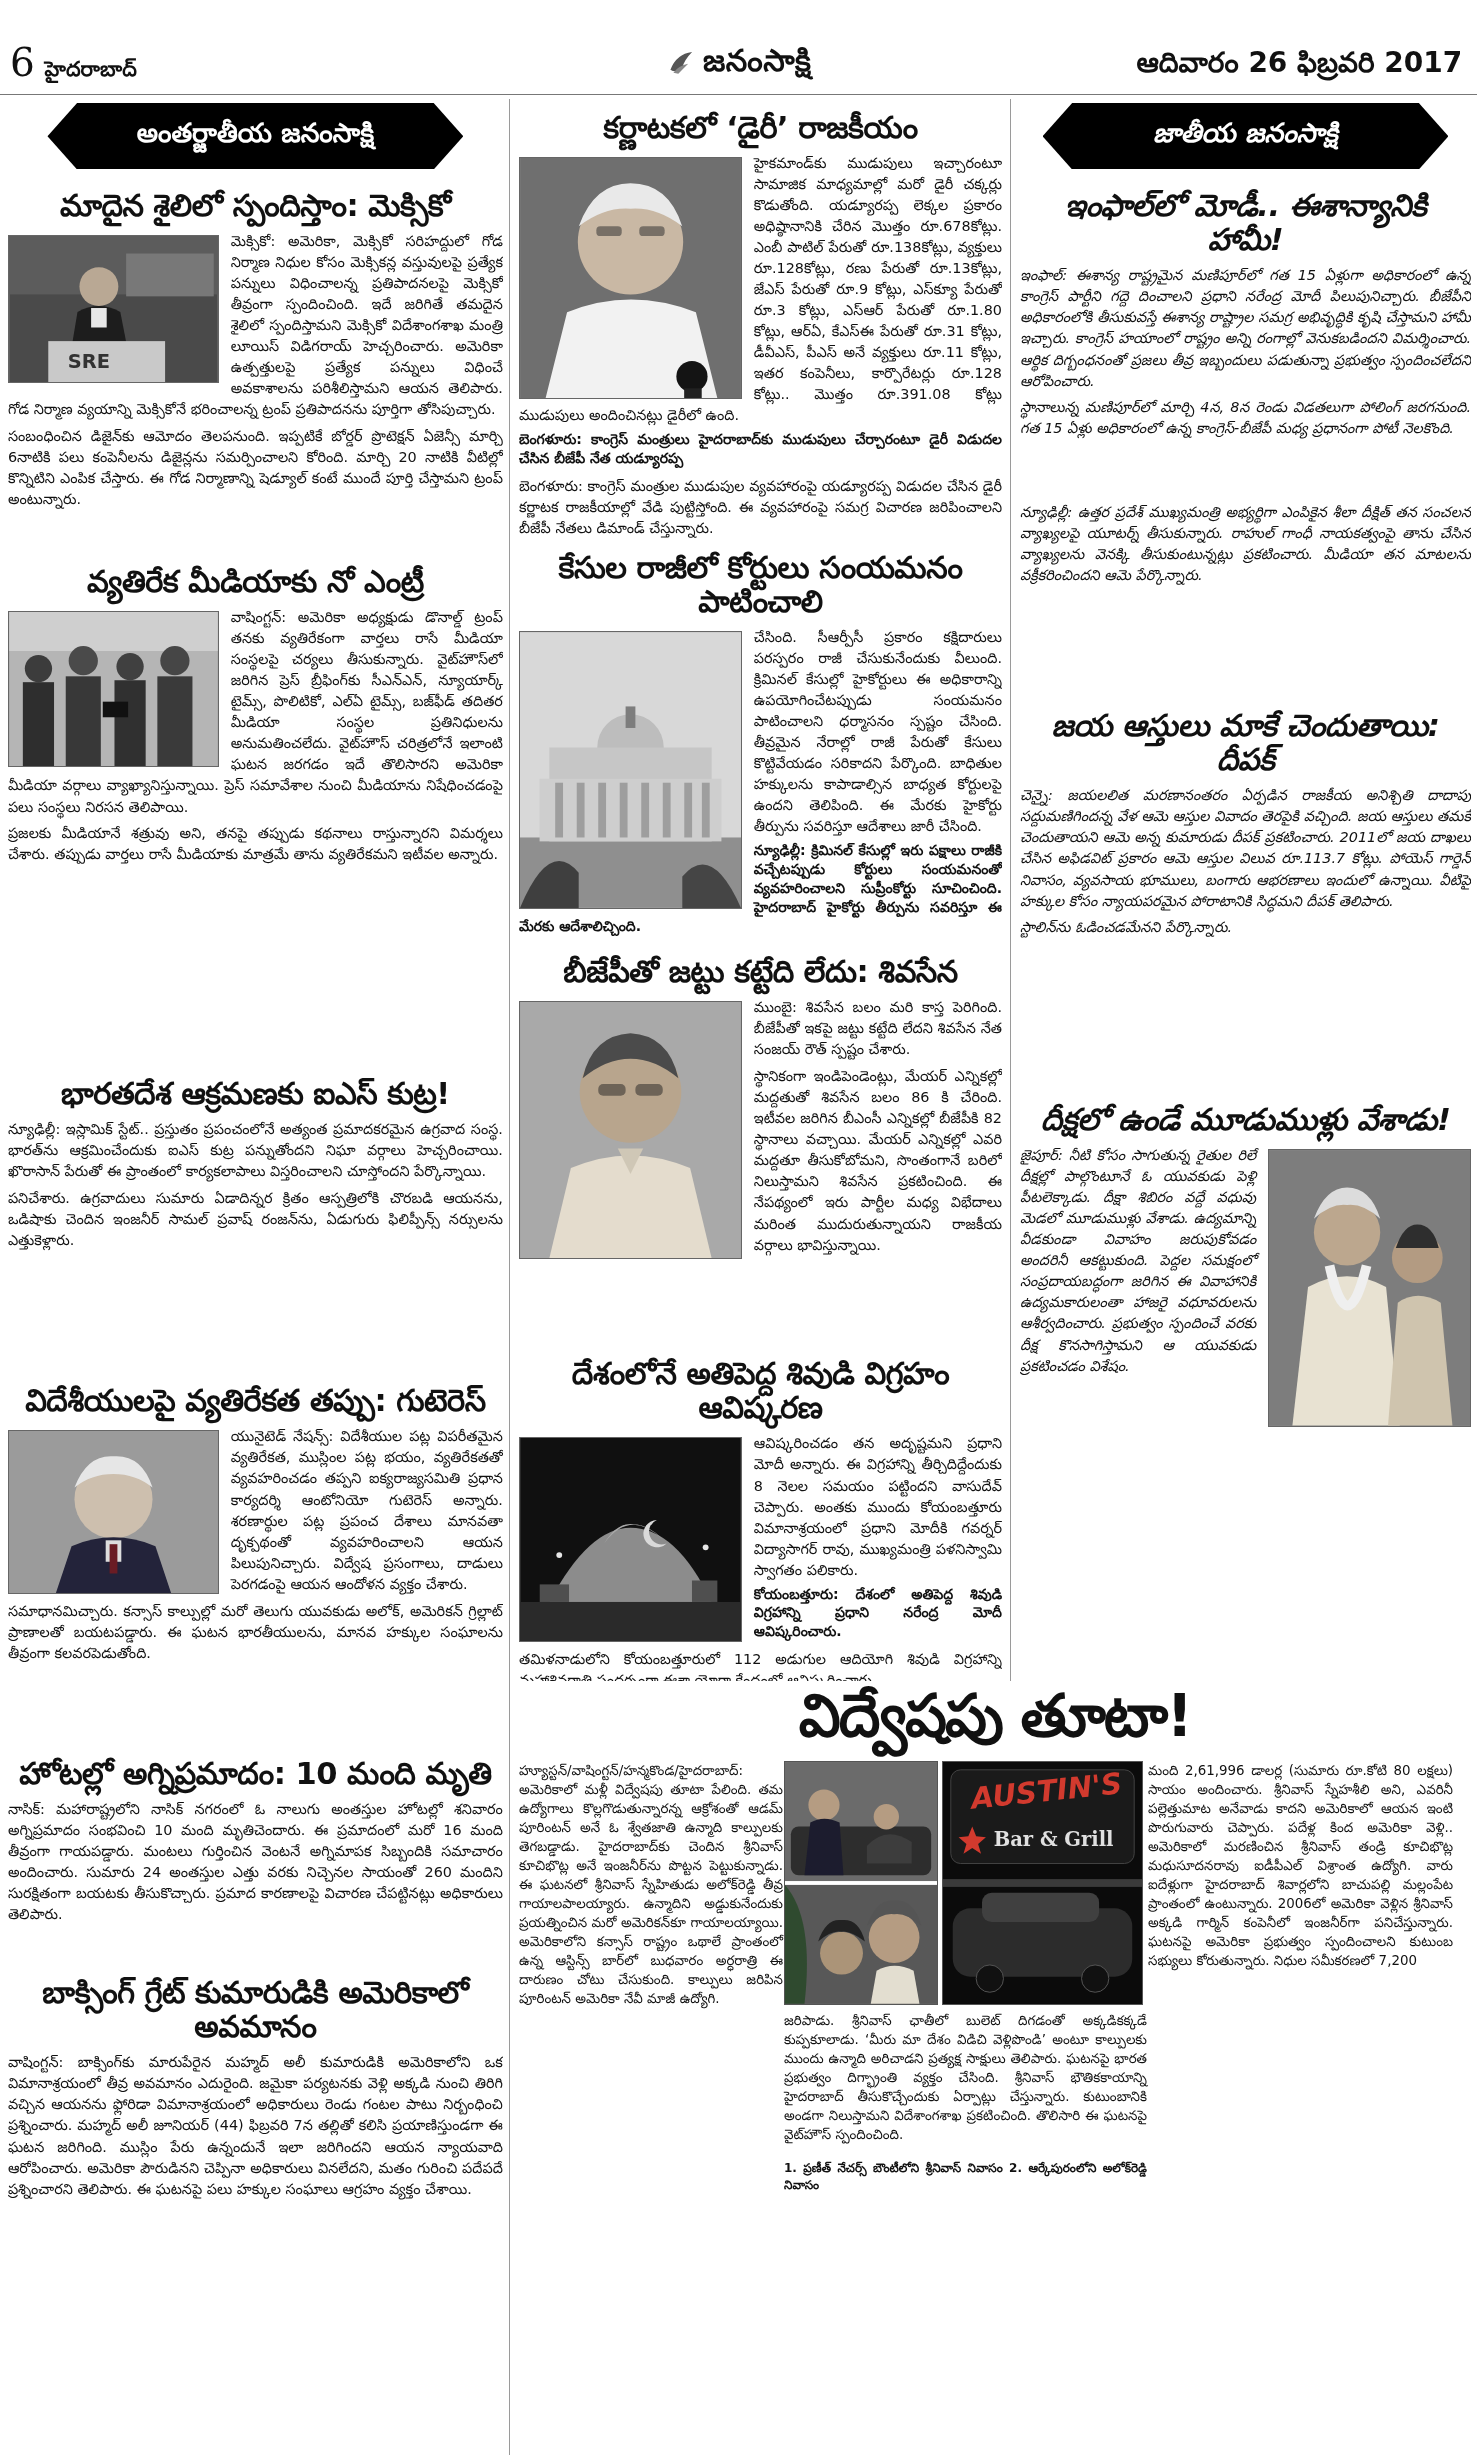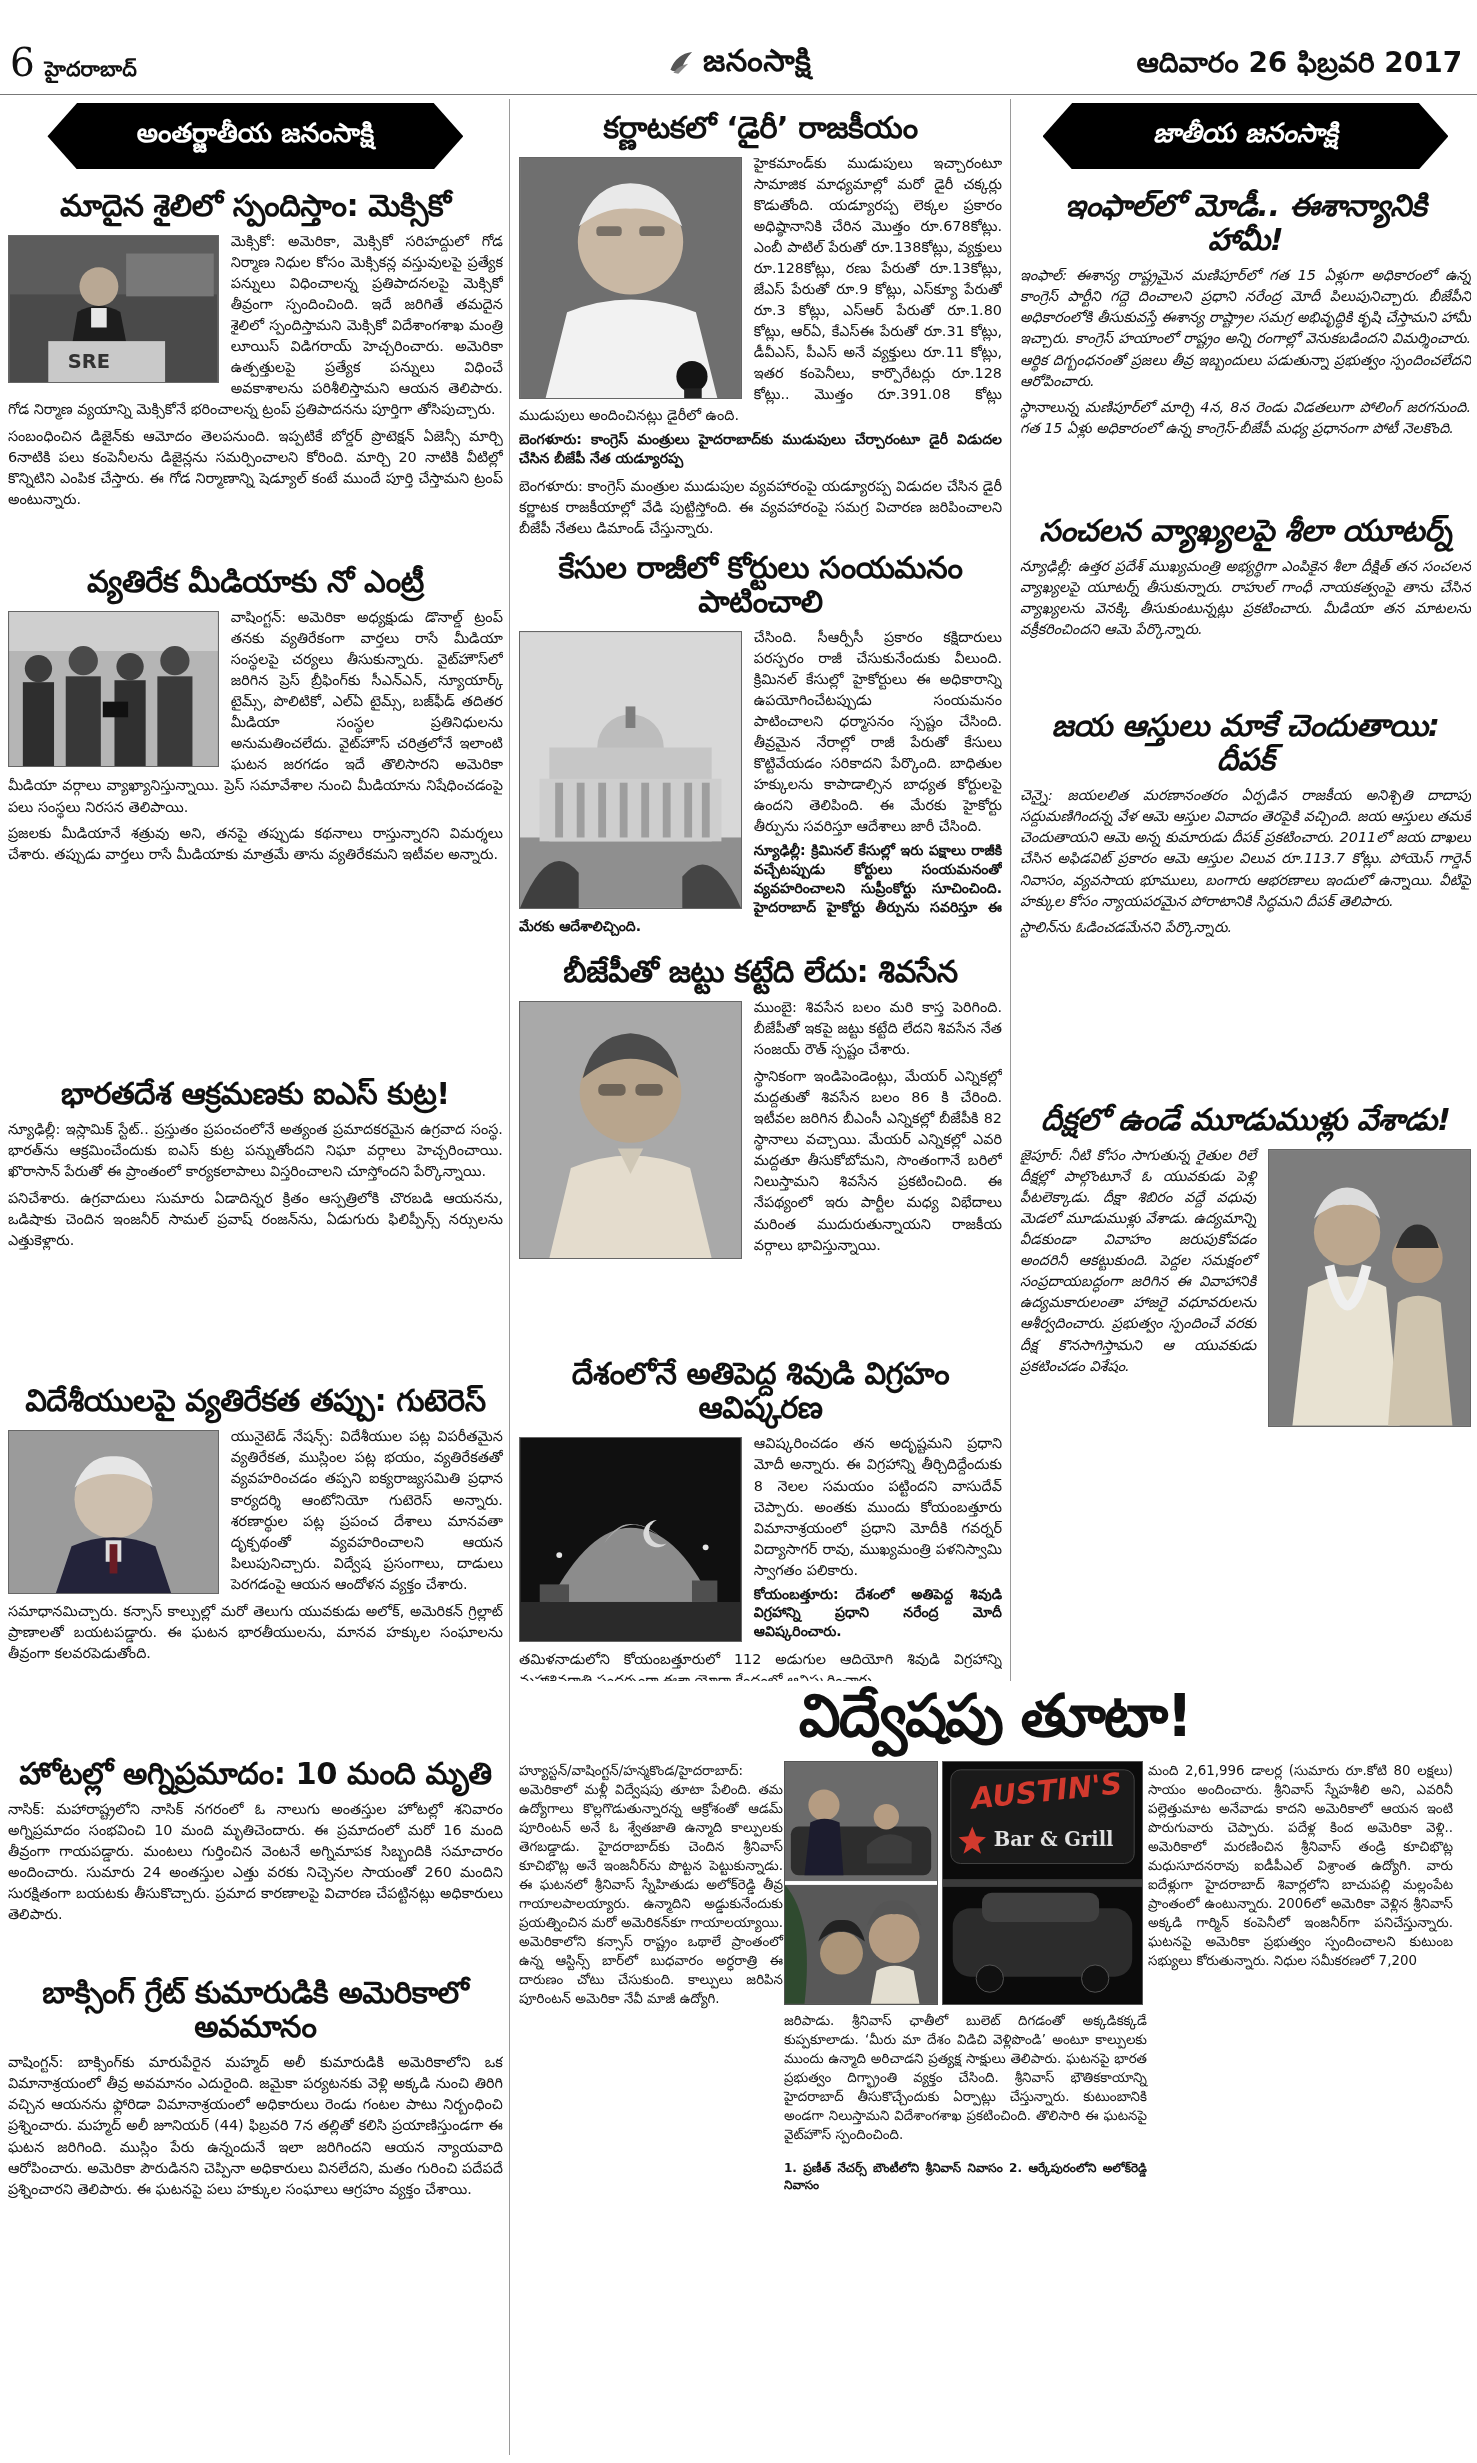--- a/index.html
+++ b/index.html
@@ -248,21 +248,20 @@
   <div class="col col-right">
     <div class="banner" style="width:90%">జాతీయ జనంసాక్షి</div>
 
     <div class="art" style="min-height:325px">
       <h2 class="hl">ఇంఫాల్‌లో మోడీ.. ఈశాన్యానికి హామీ!</h2>
       <p class="bodytx">ఇంఫాల్: ఈశాన్య రాష్ట్రమైన మణిపూర్‌లో గత 15 ఏళ్లుగా అధికారంలో ఉన్న కాంగ్రెస్ పార్టీని గద్దె దించాలని ప్రధాని నరేంద్ర మోదీ పిలుపునిచ్చారు. బీజేపీని అధికారంలోకి తీసుకువస్తే ఈశాన్య రాష్ట్రాల సమగ్ర అభివృద్ధికి కృషి చేస్తామని హామీ ఇచ్చారు. కాంగ్రెస్ హయాంలో రాష్ట్రం అన్ని రంగాల్లో వెనుకబడిందని విమర్శించారు. ఆర్థిక దిగ్బంధనంతో ప్రజలు తీవ్ర ఇబ్బందులు పడుతున్నా ప్రభుత్వం స్పందించలేదని ఆరోపించారు.</p>
       <p class="bodytx">స్థానాలున్న మణిపూర్‌లో మార్చి 4న, 8న రెండు విడతలుగా పోలింగ్ జరగనుంది. గత 15 ఏళ్లు అధికారంలో ఉన్న కాంగ్రెస్-బీజేపీ మధ్య ప్రధానంగా పోటీ నెలకొంది.</p>
     </div>
 
     <div class="art" style="min-height:195px">
-      <h2 class="hl">సంచలన వ్యాఖ్యలపై శీలా యూటర్న్</h2>
       <p class="bodytx">న్యూఢిల్లీ: ఉత్తర ప్రదేశ్ ముఖ్యమంత్రి అభ్యర్థిగా ఎంపికైన శీలా దీక్షిత్ తన సంచలన వ్యాఖ్యలపై యూటర్న్ తీసుకున్నారు. రాహుల్ గాంధీ నాయకత్వంపై తాను చేసిన వ్యాఖ్యలను వెనక్కి తీసుకుంటున్నట్లు ప్రకటించారు. మీడియా తన మాటలను వక్రీకరించిందని ఆమె పేర్కొన్నారు.</p>
     </div>
 
     <div class="art" style="min-height:394px">
       <h2 class="hl">జయ ఆస్తులు మాకే చెందుతాయి: దీపక్</h2>
       <p class="bodytx">చెన్నై: జయలలిత మరణానంతరం ఏర్పడిన రాజకీయ అనిశ్చితి దాదాపు సద్దుమణిగిందన్న వేళ ఆమె ఆస్తుల వివాదం తెరపైకి వచ్చింది. జయ ఆస్తులు తమకే చెందుతాయని ఆమె అన్న కుమారుడు దీపక్ ప్రకటించారు. 2011లో జయ దాఖలు చేసిన అఫిడవిట్ ప్రకారం ఆమె ఆస్తుల విలువ రూ.113.7 కోట్లు. పోయెస్ గార్డెన్ నివాసం, వ్యవసాయ భూములు, బంగారు ఆభరణాలు ఇందులో ఉన్నాయి. వీటిపై హక్కుల కోసం న్యాయపరమైన పోరాటానికి సిద్ధమని దీపక్ తెలిపారు.</p>
       <p class="bodytx">స్టాలిన్‌ను ఓడించడమేనని పేర్కొన్నారు.</p>
     </div>
 
     <div class="art">

